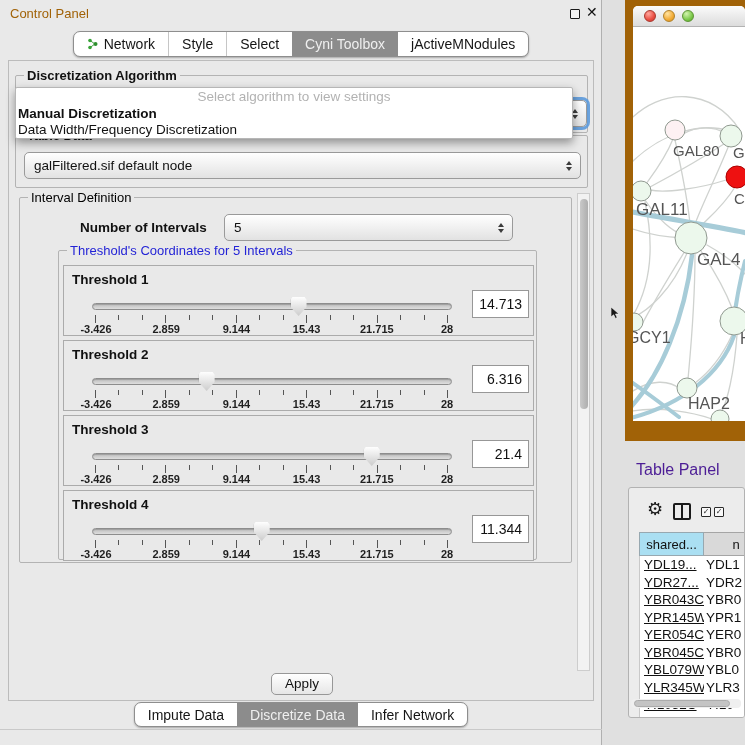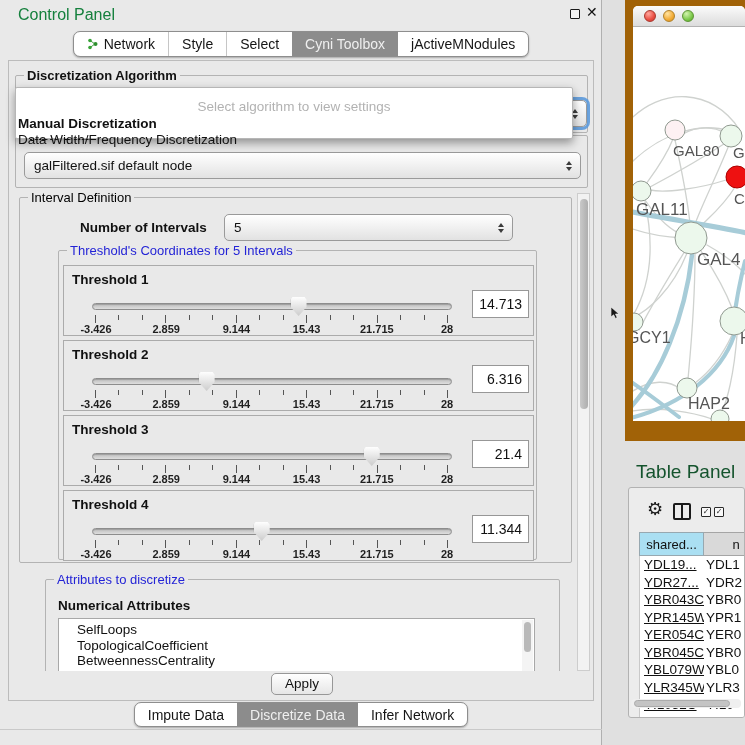--- a/index.html
+++ b/index.html
@@ -3,21 +3,21 @@
 <meta charset="utf-8">
 <style>
   * { margin:0; padding:0; box-sizing:border-box; }
   html,body { background:#d8d8d8; }
   body { font-family:"Liberation Sans","DejaVu Sans",sans-serif; }
   #root { position:relative; width:745px; height:745px; overflow:hidden; background:#e1e1e1; font-size:13px; color:#111; }
   .abs { position:absolute; }
 
   
   .cp { position:absolute; left:0; top:0; width:602px; height:745px; background:#e9e9e9; border-right:1px solid #b0b0b0; }
-  .cp-title-text { position:absolute; left:18px; top:6px; font-size:16px; color:#15803d; }
+  .cp-title-text { position:absolute; left:10px; top:6px; font-size:13px; color:#a16207; }
   .float-icon { position:absolute; left:570px; top:9px; width:10px; height:10px; border:1.6px solid #1a1a1a; border-radius:1px; background:#f2f2f2; }
   .close-icon { position:absolute; left:586px; top:4px; font-size:14px; font-weight:700; color:#111; }
 
   .tabrow { position:absolute; left:0; width:602px; display:flex; justify-content:center; }
   .tabgroup { display:flex; align-items:stretch; background:#fff; border:1px solid #8e8e8e; border-radius:7px; overflow:hidden; height:26px; box-shadow:0 1px 2px rgba(0,0,0,.28); }
   .tab { display:flex; align-items:center; gap:5px; padding:0 13px; font-size:14px; color:#151515; white-space:nowrap; }
   .tab.sep { border-left:1px solid #c6c6c6; }
   .tab.selected { background:#8c8c8c; color:#efefef; border-left:none; }
 
   .content { position:absolute; left:8px; top:60px; width:586px; height:641px; border:1px solid #bcbcbc; background:#e9e9e9; }
@@ -27,21 +27,21 @@
   .group-label.bold { font-weight:700; }
   .group-label.green { color:#000000; }
   .group-label.blue { color:#2424d6; }
 
   .combo { position:absolute; background:linear-gradient(#ffffff,#e2e2e2); border:1px solid #9a9a9a; border-radius:5px; font-size:13.5px; line-height:25px; padding-left:9px; white-space:nowrap; overflow:hidden; }
   .stepper { position:absolute; right:8px; top:50%; transform:translateY(-50%); display:flex; flex-direction:column; gap:2px; }
   .arr-up { width:0; height:0; border-left:3.5px solid transparent; border-right:3.5px solid transparent; border-bottom:4.5px solid #3c3c3c; }
   .arr-dn { width:0; height:0; border-left:3.5px solid transparent; border-right:3.5px solid transparent; border-top:4.5px solid #3c3c3c; }
   .focusring { box-shadow:0 0 0 3px rgba(92,154,219,.9); }
 
-  .popup { position:absolute; left:6px; top:26px; width:558px; height:52px; background:#fff; border:1px solid #b6b6b6; border-radius:2px; box-shadow:0 4px 10px rgba(0,0,0,.38); z-index:30; padding-top:11px; }
+  .popup { position:absolute; left:6px; top:26px; width:558px; height:52px; background:#fff; border:1px solid #b6b6b6; border-radius:2px; box-shadow:0 4px 10px rgba(0,0,0,.38); z-index:30; padding-top:1px; }
   .popup-row { height:16.5px; line-height:16.5px; padding-left:2px; font-size:13.5px; white-space:nowrap; }
   .popup-row.placeholder { color:#b2b2b2; text-align:center; padding-left:0; }
   .popup-row.bold { font-weight:700; }
 
   .scrollpane { position:absolute; left:6px; top:132px; width:575px; height:478px; overflow:hidden; }
   .vscroll { position:absolute; right:0; top:0; width:13px; height:478px; background:#f2f2f2; border:1px solid #cdcdcd; }
   .vthumb { position:absolute; left:1.5px; top:5px; width:8px; height:210px; border-radius:5px; background:linear-gradient(90deg,#c9c9c9,#aeaeae); }
 
   .thr-panel { position:absolute; left:4px; width:471px; height:71px; border:1px solid #ababab; background:#e9e9e9; }
   .thr-label { position:absolute; left:8px; top:6px; font-weight:700; font-size:13.5px; }
@@ -66,21 +66,21 @@
   .right-bg { position:absolute; left:602px; top:0; width:143px; height:745px; background:#e0e0e0; }
   .net-frame { position:absolute; left:625px; top:0; width:124px; height:441px; background:#a16207; }
   .net-win { position:absolute; left:8px; top:6px; width:112px; height:415px; background:#fff; border-radius:5px 5px 0 0; overflow:hidden; }
   .net-titlebar { position:absolute; left:0; top:0; width:112px; height:21px; background:linear-gradient(#fbfbfb,#dcdcdc); border-bottom:1px solid #b2b2b2; }
   .light { position:absolute; top:4px; width:12px; height:12px; border-radius:50%; }
   .light.red { left:11px; background:radial-gradient(circle at 35% 28%, #ffa79e, #ea4f44 60%, #c4352b); border:1px solid #a8382f; }
   .light.yellow { left:30px; background:radial-gradient(circle at 35% 28%, #ffe3a1, #f2ab36 60%, #cf8c1e); border:1px solid #b0812a; }
   .light.green { left:49px; background:radial-gradient(circle at 35% 28%, #d3f3ae, #7cc94a 60%, #56a129); border:1px solid #5d9434; }
   .net-canvas { position:absolute; left:0; top:21px; width:112px; height:394px; }
 
-  .tp-title-text { position:absolute; left:636px; top:461px; font-size:19px; color:#14532d; }
+  .tp-title-text { position:absolute; left:636px; top:461px; font-size:16px; color:#4c1d95; }
   .tp-body { position:absolute; left:628px; top:487px; width:117px; height:231px; background:#ececec; border:1px solid #b2b2b2; border-radius:3px; overflow:hidden; }
   .gear-icon { position:absolute; left:18px; top:12px; font-size:18px; color:#1a1a1a; line-height:18px; }
   .split-icon { position:absolute; left:44px; top:15px; width:18px; height:17px; border:2px solid #1a1a1a; border-radius:2px; }
   .split-icon::after { content:""; position:absolute; left:6px; top:0; width:2px; height:13px; background:#1a1a1a; }
   .cb-icon { position:absolute; top:19px; width:10px; height:10px; border:1.4px solid #2a2a2a; border-radius:1px; font-size:8px; line-height:8px; text-align:center; color:#2a2a2a; background:#f8f8f8; }
   .tbl { position:absolute; left:10px; top:44px; width:140px; }
   .tbl-header { display:flex; }
   .tbl-hcell { width:65px; height:24px; line-height:23px; text-align:center; font-size:13px; border:1px solid #97a8b0; }
   .tbl-hcell.c1 { background:#aadff2; }
   .tbl-hcell.c2 { background:#d9d9d9; border-left:none; border-color:#a5a5a5; }
@@ -289,34 +289,20 @@
                   <div class="tick-label" style="left: 172.4px;">9.144</div>
                   <div class="tick-label" style="left: 242.6px;">15.43</div>
                   <div class="tick-label" style="left: 312.8px;">21.715</div>
                   <div class="tick-label" style="left: 383px;">28</div>
                   <div class="value-box">11.344</div>
                 </div>
               </div>
           </div>
         </div>
 
-        <div class="group" style="left:30px; top:386px; width:515px; height:110px;">
-          <div class="group-label blue">Attributes to discretize</div>
-          <div class="abs" style="left:12px; top:18px; font-weight:700; font-size:13.5px;">Numerical Attributes</div>
-          <div class="list" style="left:12px; top:38px; width:477px; height:70px;">
-            <div id="attr-items" style="padding-top:3px;">
-                <div class="list-item">SelfLoops</div>
-                <div class="list-item">TopologicalCoefficient</div>
-                <div class="list-item">BetweennessCentrality</div>
-              </div>
-            <div class="list-vscroll">
-                <div class="list-vthumb"></div>
-              </div>
-          </div>
-        </div>
 
         <div class="vscroll">
           <div class="vthumb"></div>
         </div>
       </div>
 
       <div class="btn" style="left:262px; top:612px; width:62px; height:22px; line-height:20px;">Apply</div>
     </div>
 
     <div class="tabrow" style="top:702px;">

